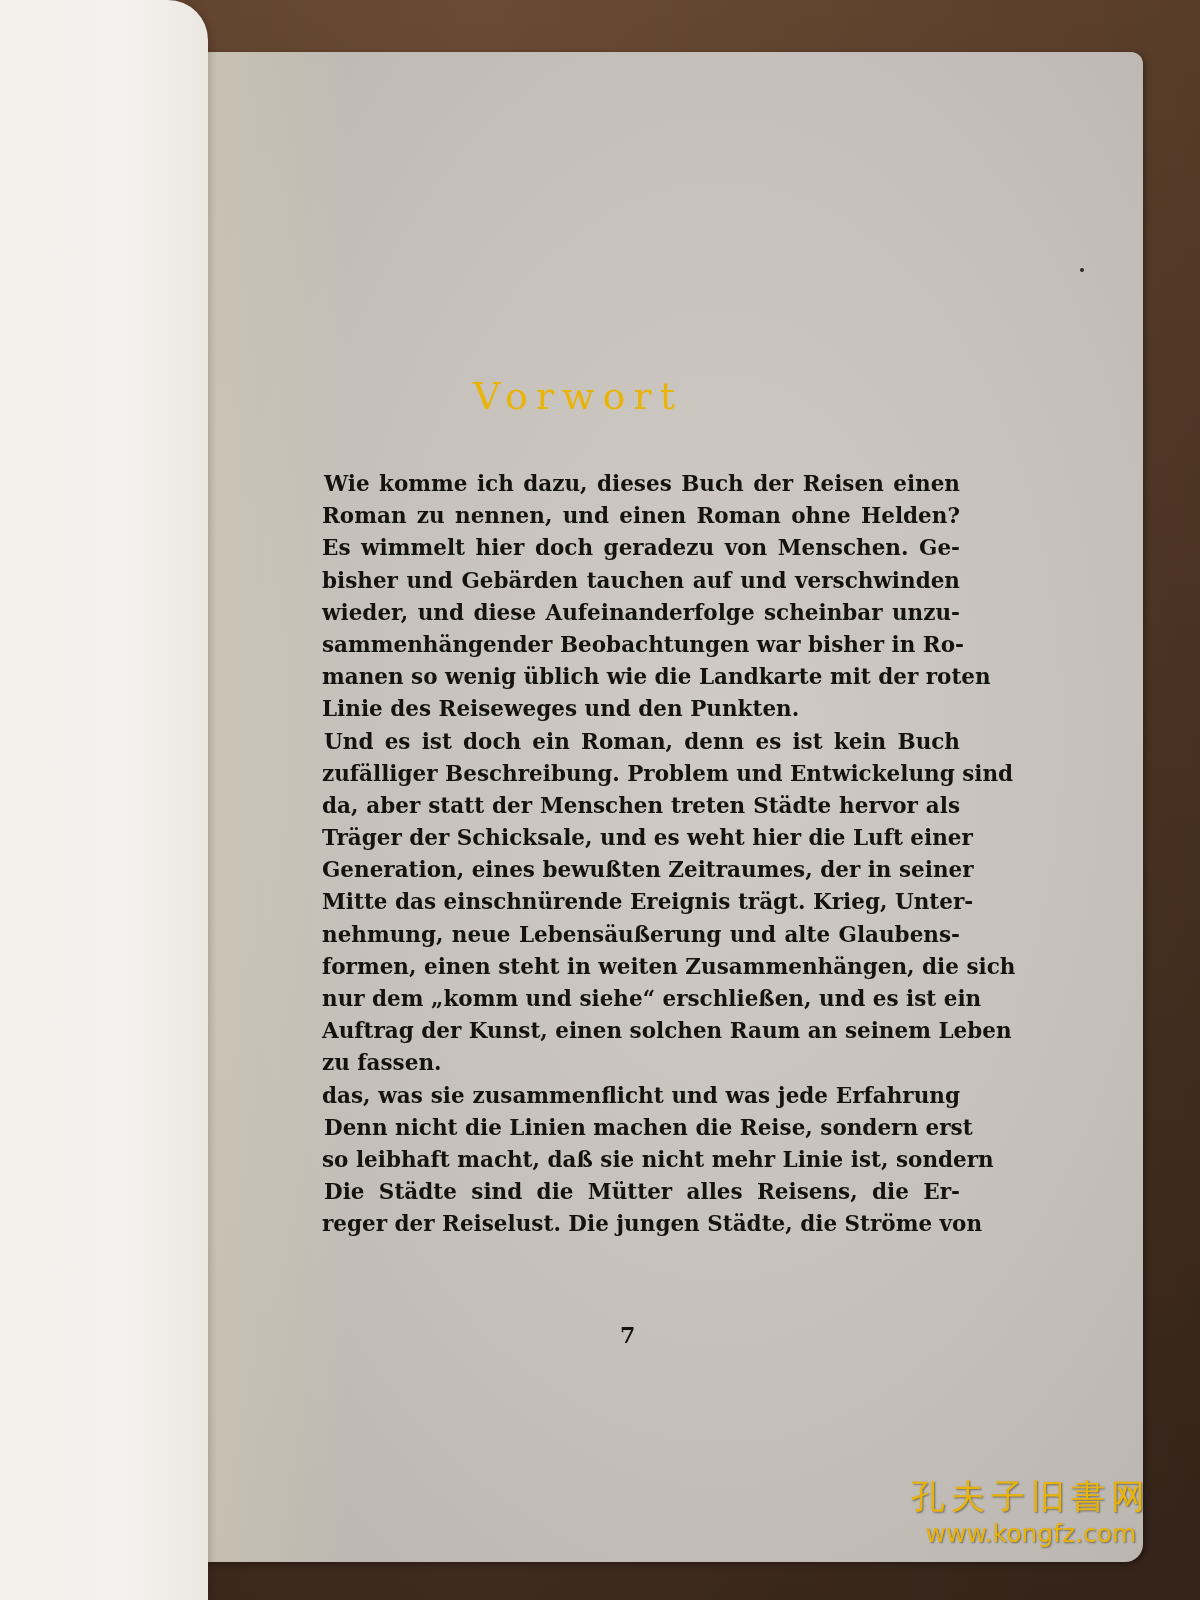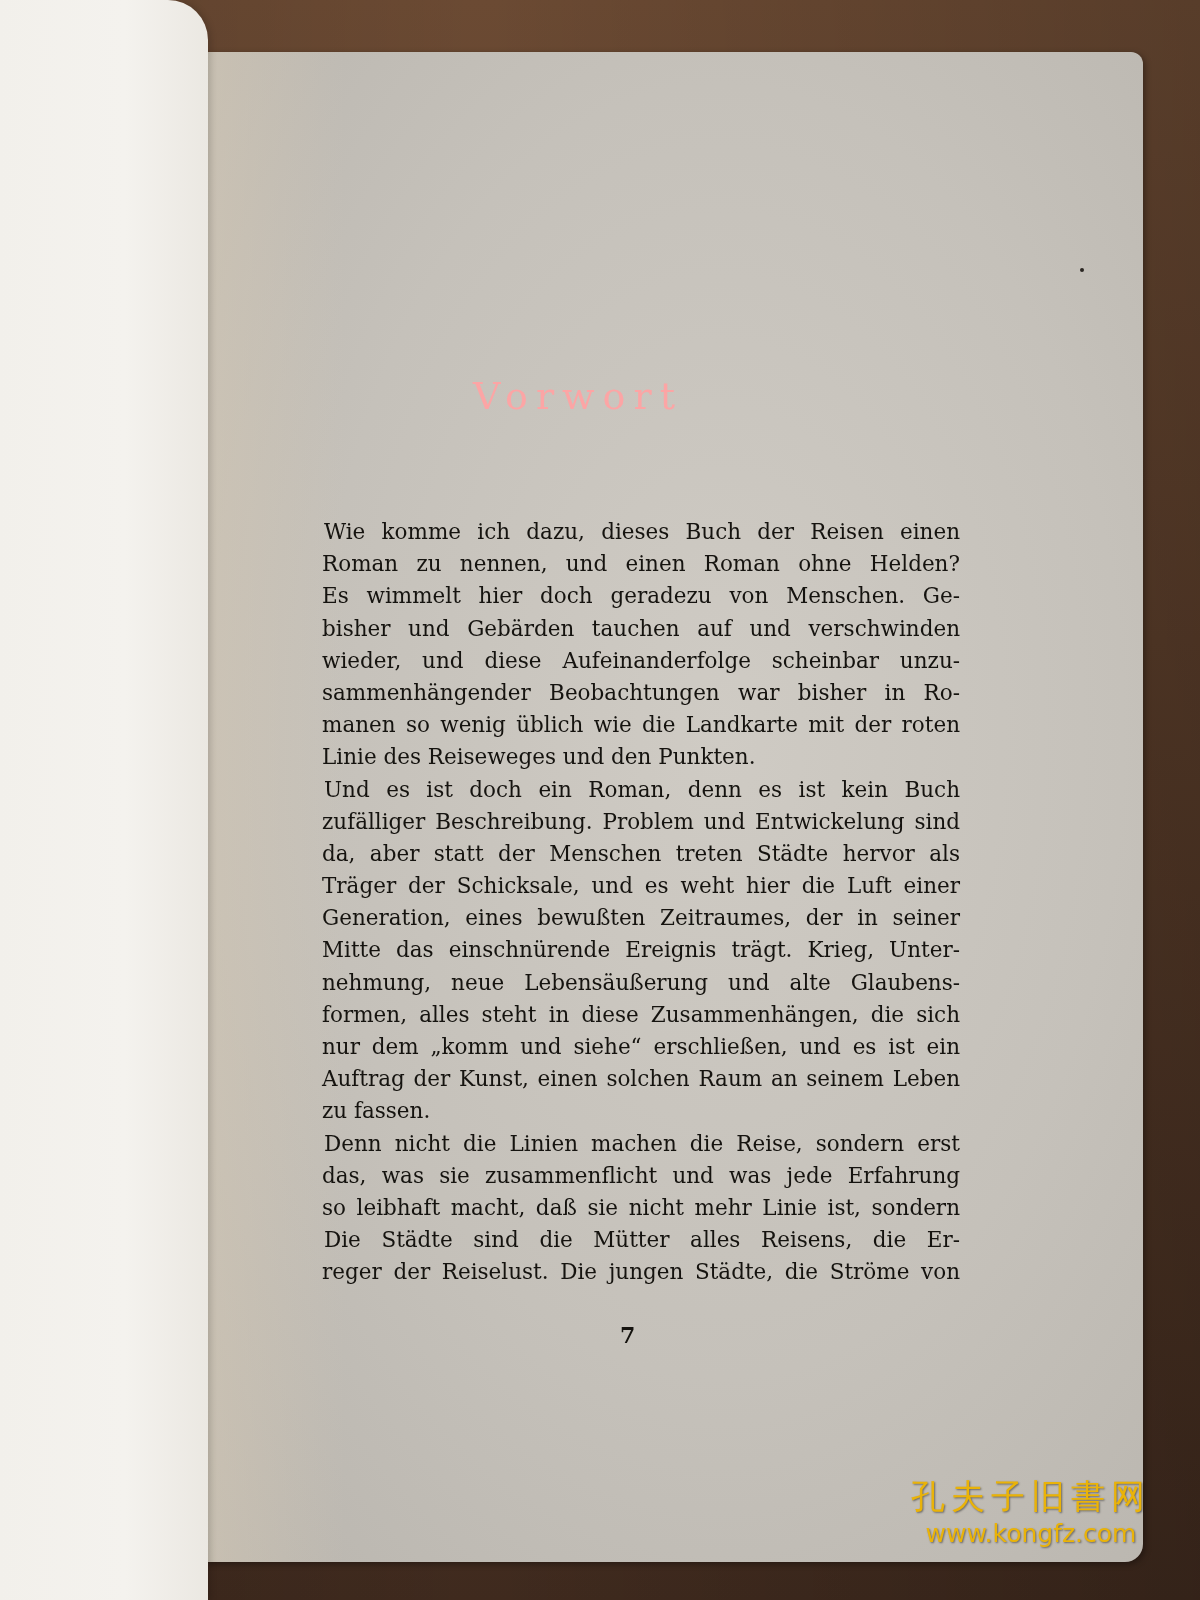--- a/index.html
+++ b/index.html
@@ -52,35 +52,35 @@
     }
     .title {
       position: absolute;
       left: 0;
       right: 0;
       top: 374px;
       text-align: center;
       font-family: "DejaVu Serif", serif;
       font-size: 38px;
       letter-spacing: 8px;
-      color: #fca5a5;
+      color: #eab308;
       padding-left: 105px;
       box-sizing: border-box;
       width: 1051px;
     }
     .body-text {
       position: absolute;
       left: 322px;
-      top: 516px;
+      top: 468px;
       width: 638px;
       font-family: "DejaVu Serif", serif;
       font-size: 21.5px;
       line-height: 32.2px;
       color: #15130f;
-      font-weight: normal;
+      font-weight: bold;
     }
     .para {
       margin: 0;
     }
     .line {
       display: block;
       text-align: justify;
       text-align-last: justify;
       white-space: nowrap;
       height: 32.2px;
@@ -156,29 +156,29 @@
   </div>
 
   <div class="para">
     <span class="line indent">Und es ist doch ein Roman, denn es ist kein Buch</span>
     <span class="line">zufälliger Beschreibung. Problem und Entwickelung sind</span>
     <span class="line">da, aber statt der Menschen treten Städte hervor als</span>
     <span class="line">Träger der Schicksale, und es weht hier die Luft einer</span>
     <span class="line">Generation, eines bewußten Zeitraumes, der in seiner</span>
     <span class="line">Mitte das einschnürende Ereignis trägt. Krieg, Unter-</span>
     <span class="line">nehmung, neue Lebensäußerung und alte Glaubens-</span>
-    <span class="line">formen, alles steht in diese Zusammenhängen, die sich</span>
+    <span class="line">formen, einen steht in weiten Zusammenhängen, die sich</span>
     <span class="line">nur dem „komm und siehe“ erschließen, und es ist ein</span>
     <span class="line">Auftrag der Kunst, einen solchen Raum an seinem Leben</span>
     <span class="line last">zu fassen.</span>
   </div>
 
   <div class="para">
+    <span class="line">das, was sie zusammenflicht und was jede Erfahrung</span>
     <span class="line indent">Denn nicht die Linien machen die Reise, sondern erst</span>
-    <span class="line">das, was sie zusammenflicht und was jede Erfahrung</span>
     <span class="line">so leibhaft macht, daß sie nicht mehr Linie ist, sondern</span>
   </div>
 
   <div class="para">
     <span class="line indent">Die Städte sind die Mütter alles Reisens, die Er-</span>
     <span class="line">reger der Reiselust. Die jungen Städte, die Ströme von</span>
   </div>
 </div>
 
 <div class="page-number">7</div>

